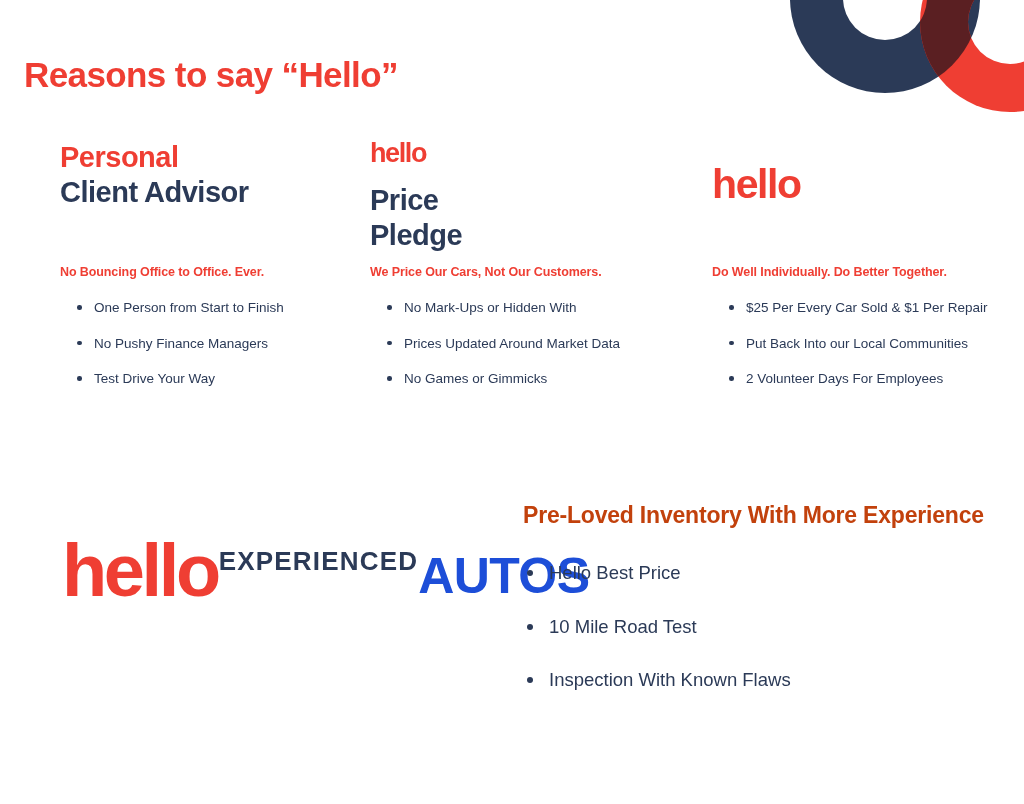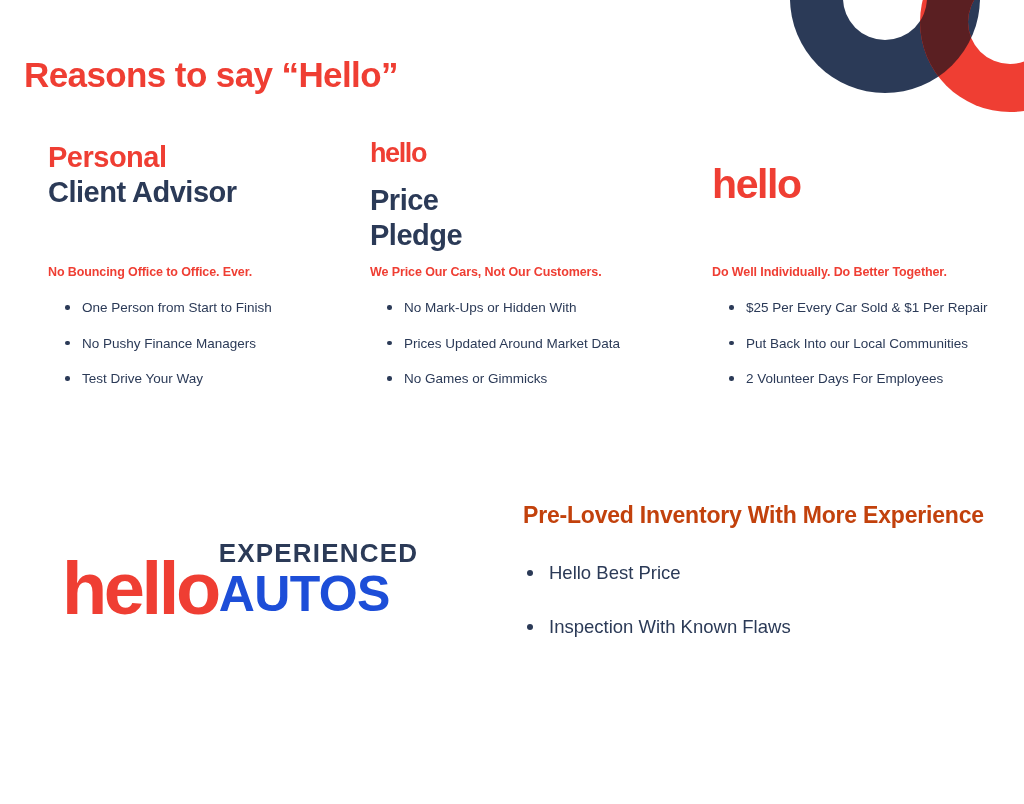--- a/index.html
+++ b/index.html
@@ -38,21 +38,21 @@
     letter-spacing: -0.6px;
     color: #ef3e33;
     white-space: nowrap;
   }
 
   
   .feature-column {
     position: absolute;
     top: 140px;
   }
-  #feature-column-1 { left: 48px;  width: 300px; }
+  #feature-column-1 { left: 60px;  width: 300px; }
   #feature-column-2 { left: 370px; width: 300px; }
   #feature-column-3 { left: 712px; width: 300px; }
 
   .col-head {
     position: relative;
     height: 118px;
   }
   .head-line {
     font-size: 29px;
     font-weight: bold;
@@ -129,21 +129,21 @@
   }
   #bottom-logo-hello {
     color: #ef3e33;
     font-size: 74px;
     font-weight: bold;
     letter-spacing: -3.4px;
     line-height: 0.84;
   }
   #bottom-logo-stack {
     display: flex;
-    flex-direction: column;
+    flex-direction: row;
     align-items: stretch;
     margin-left: 1px;
     padding-bottom: 1px;
   }
   #bottom-logo-experienced {
     color: #2b3a57;
     font-size: 26px;
     font-weight: bold;
     letter-spacing: 1.2px;
     line-height: 1;
@@ -289,15 +289,16 @@
   <div id="bottom-logo-stack">
     <div id="bottom-logo-experienced">EXPERIENCED</div>
     <div id="bottom-logo-autos">AUTOS</div>
   </div>
 </div>
 
 <div id="bottom-content">
   <div id="bottom-subhead">Pre-Loved Inventory With More Experience</div>
   <ul id="bottom-bullets">
     <li>Hello Best Price</li>
+    <li>10 Mile Road Test</li>
     <li>Inspection With Known Flaws</li>
   </ul>
 </div>
 
 </body></html>

